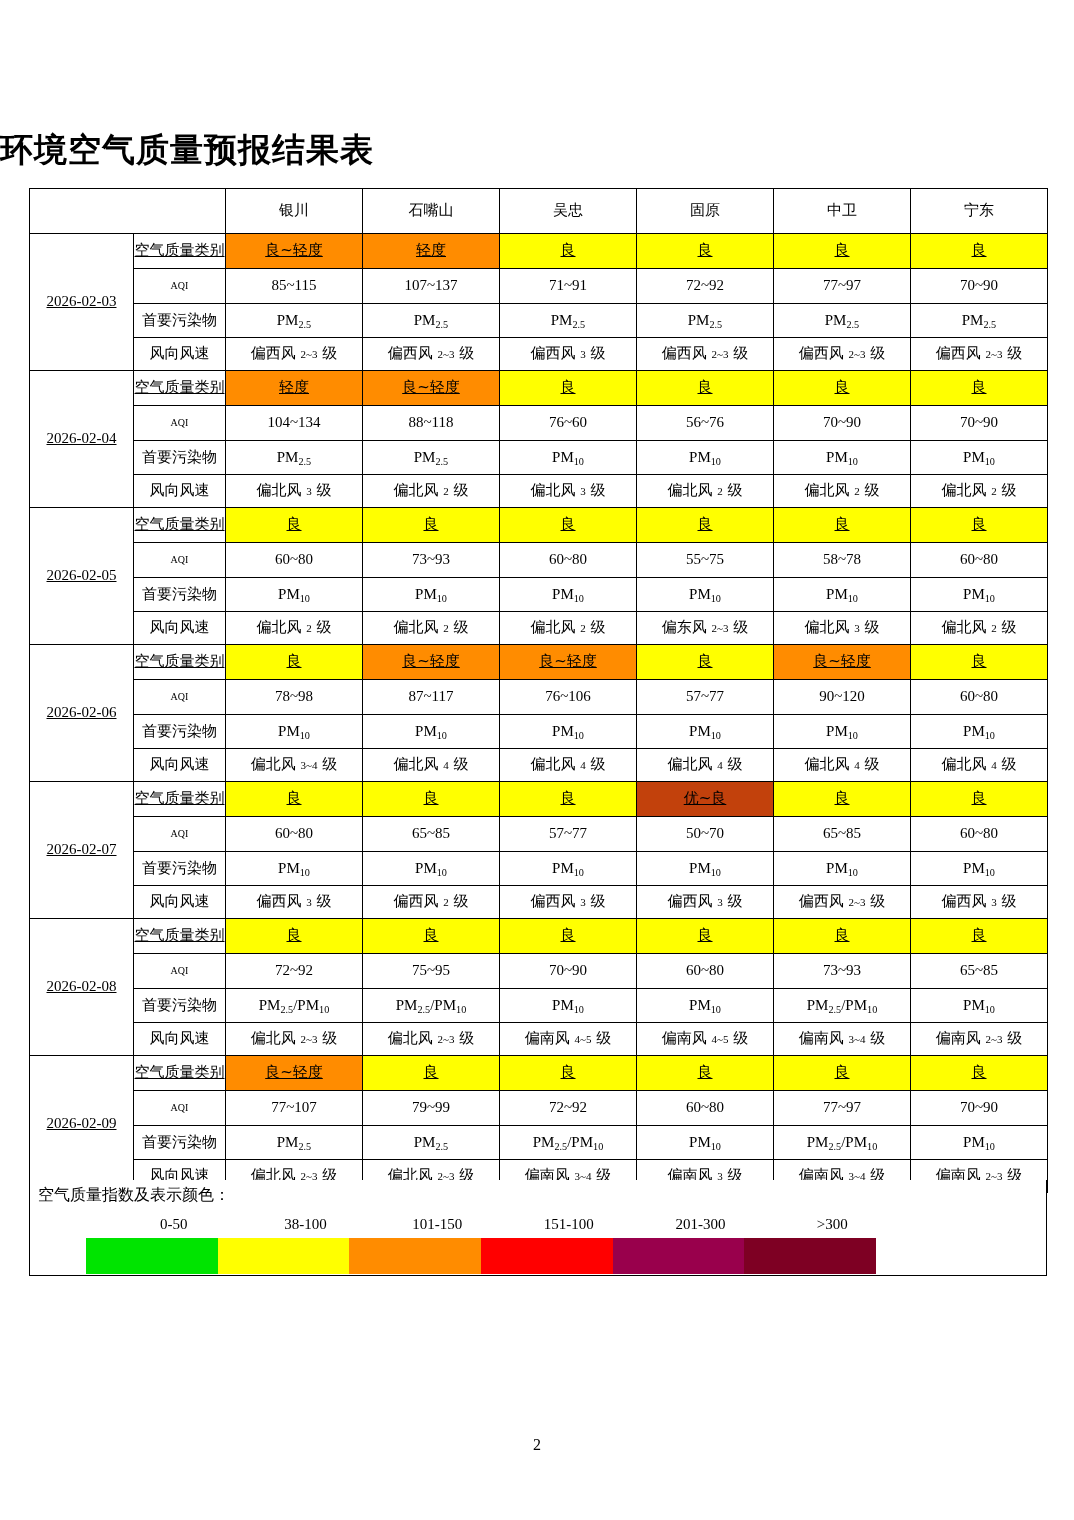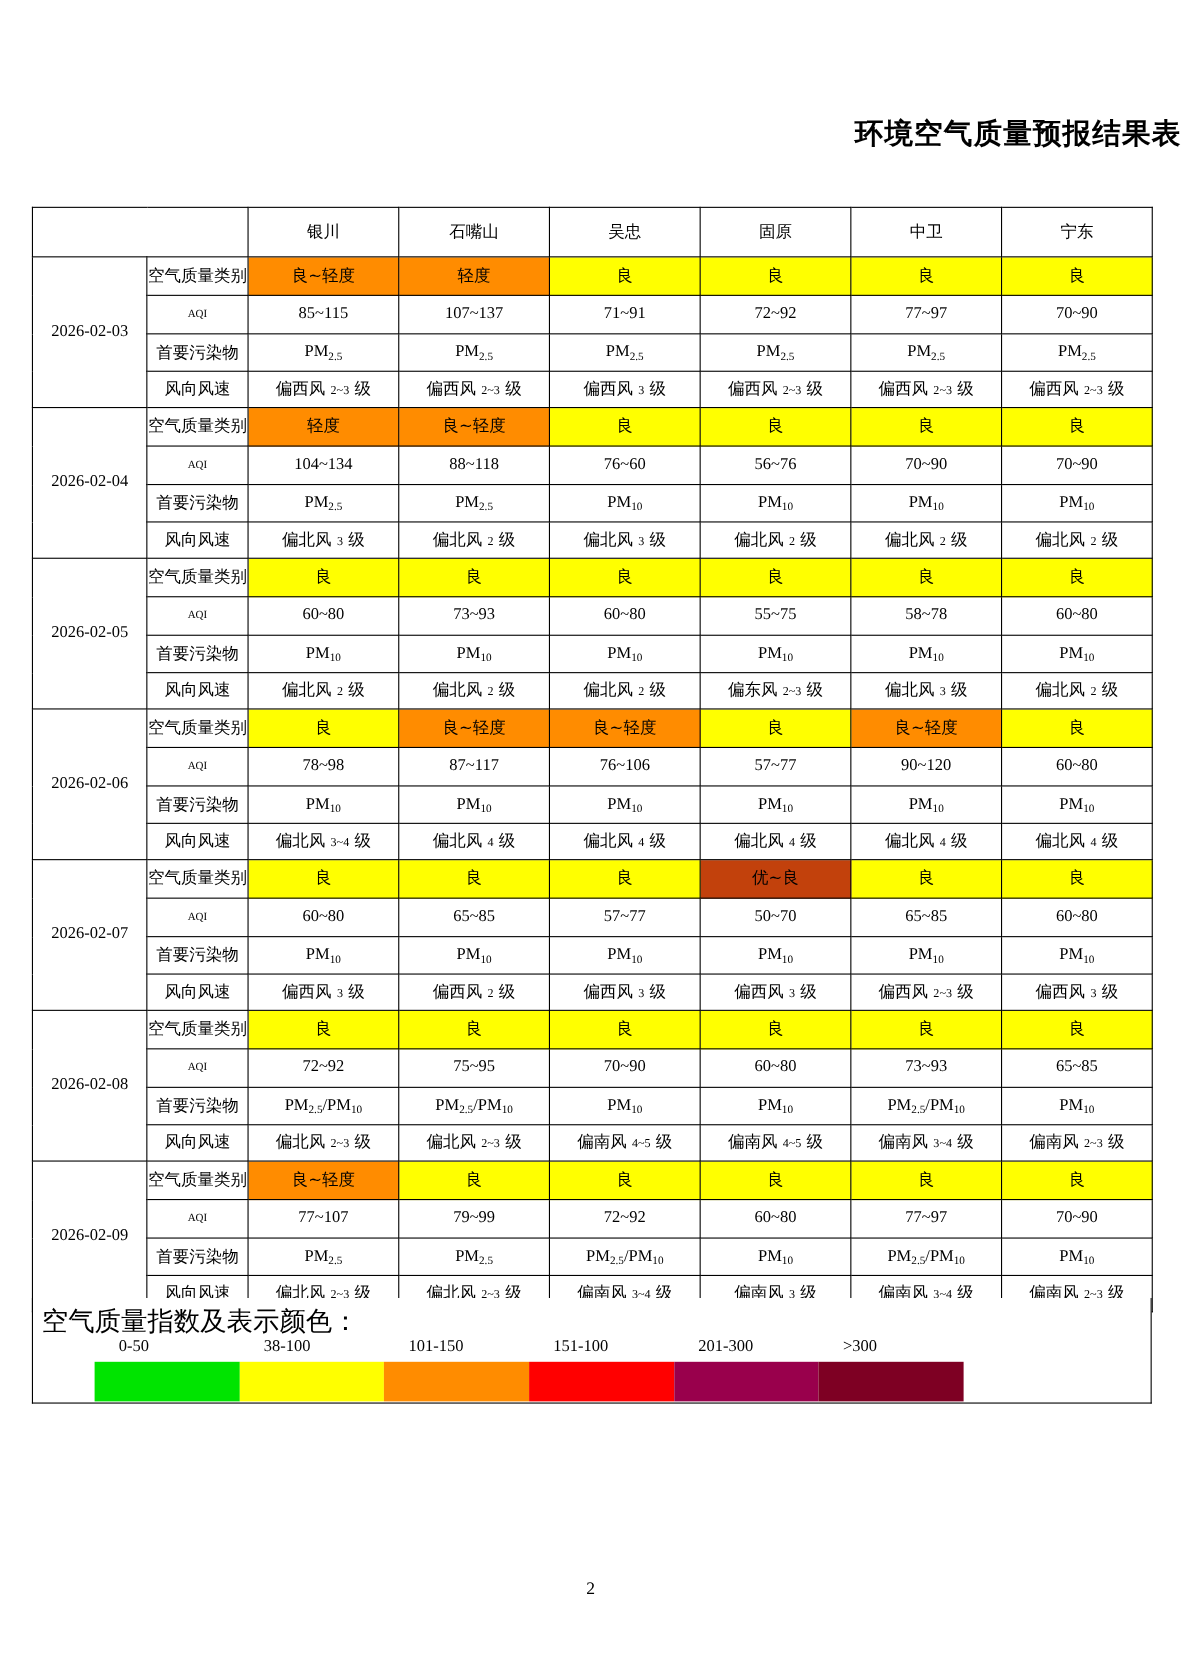--- a/index.html
+++ b/index.html
@@ -20,25 +20,25 @@
   .page {
     position: absolute;
     left: 0; top: 0;
     width: 1074px;
     height: 1520px;
   }
 
   .doc-title {
     position: absolute;
     left: 0;
-    top: 104px;
+    top: 128px;
     width: 1074px;
-    text-align: right;
-    font-family: "Liberation Serif", "DejaVu Serif", serif;
-    font-size: 26px;
+    text-align: left;
+    font-family: "Liberation Serif", "DejaVu Serif", serif;
+    font-size: 33px;
     font-weight: bold;
     letter-spacing: 1px;
   }
 
   .table-wrap {
     position: absolute;
     left: 29px;
     top: 188px;
     width: 1018px;
   }
@@ -79,21 +79,21 @@
   }
   td.metric-cell {
     font-size: 15px;
     font-family: "DejaVu Sans", "Liberation Sans", sans-serif;
   }
   td.metric-cell.aqi-label {
     font-family: Liberation Serif, serif;
     font-size: 10px;
   }
 
-  tr.r-cat td  { height: 34px; }
+  tr.r-cat td  { height: 34px; text-decoration: underline; }
   tr.r-aqi td  { height: 34px; }
   tr.r-pol td  { height: 33px; }
   tr.r-wind td { height: 32px; }
 
   td.cat-cell {
     font-size: 19px;
     font-family: "DejaVu Sans", "Liberation Sans", sans-serif;
   }
   td.aqi-cell {
     font-size: 17px;
@@ -123,21 +123,21 @@
     height: 96px;
     border: 1px solid #000000;
     border-top: none;
     box-sizing: border-box;
     background: #ffffff;
   }
   .legend-title {
     position: absolute;
     left: 8px;
     top: 5px;
-    font-size: 24px;
+    font-size: 16px;
     font-family: Liberation Sans, sans-serif;
     white-space: nowrap;
   }
   .legend-strip {
     position: absolute;
     left: 56px;
     top: 58px;
     width: 790px;
     height: 36px;
     display: flex;
@@ -149,20 +149,21 @@
   .legend-labels {
     position: absolute;
     left: 56px;
     top: 36px;
     width: 790px;
     height: 20px;
     display: flex;
   }
   .legend-labels .lab {
     flex: 1 1 0;
+    text-align: center;
     font-size: 15px;
     font-family: "Liberation Serif", "DejaVu Serif", serif;
     position: relative;
     left: 22px;
   }
 
   .note {
     position: absolute;
     left: 0;
     top: 1274px;

